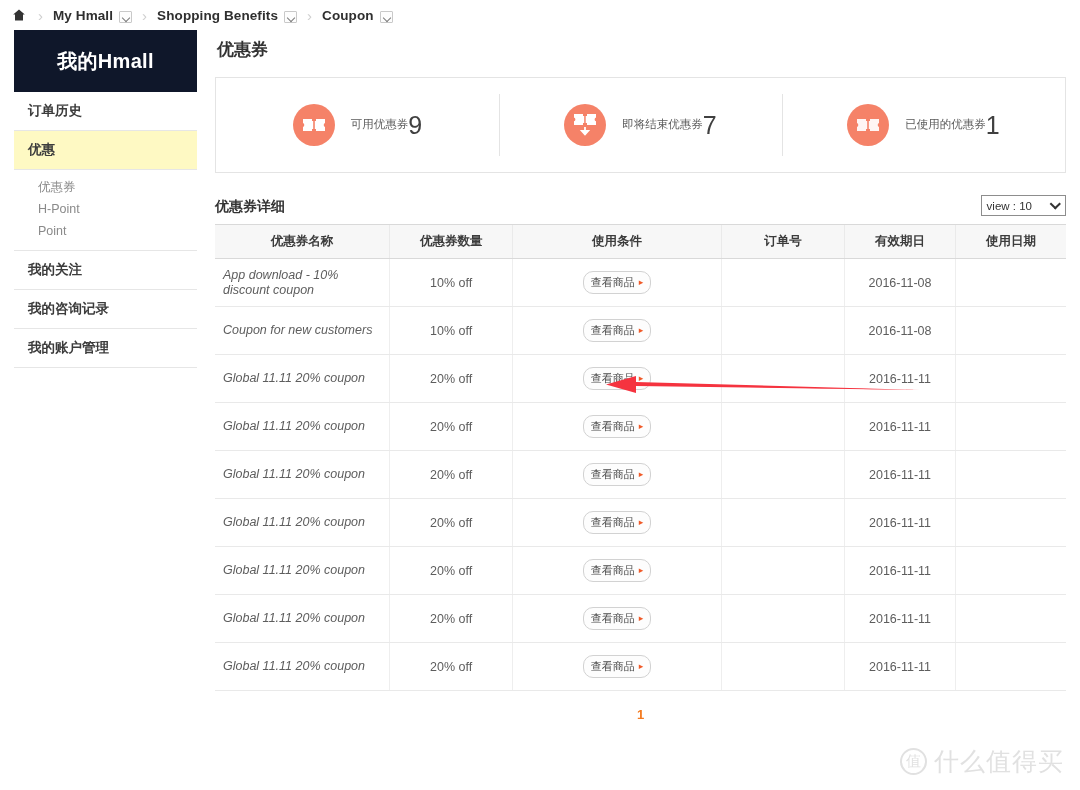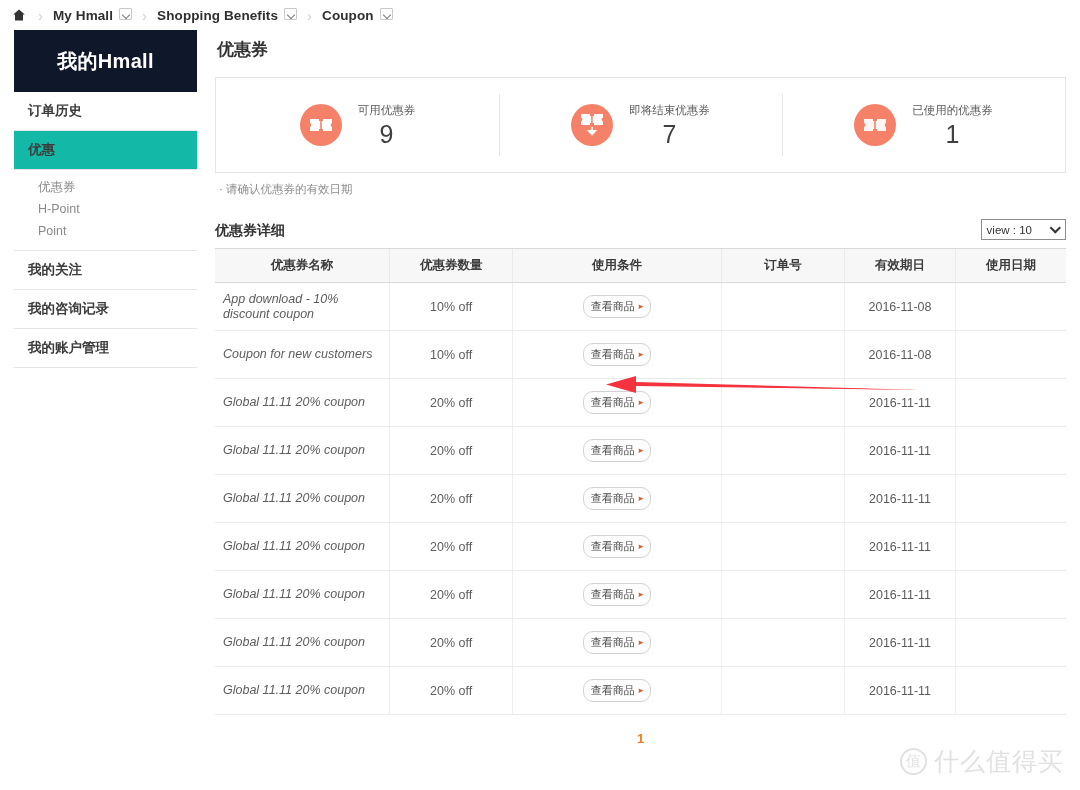--- a/index.html
+++ b/index.html
@@ -43,21 +43,21 @@
     border-radius:1px;
   }
   .crumb-dd::after {
     content:"";
     position:absolute; left:3px; top:3px;
     width:5px; height:5px;
     border-left:1.4px solid #7a7a7a;
     border-bottom:1.4px solid #7a7a7a;
     transform:rotate(-45deg);
   }
-  .crumb-item { display:flex; align-items:flex-start; }
+  .crumb-item { display:flex; align-items:flex-end; }
 
   
   #layout { display:flex; align-items:flex-start; }
 
   
   #sidebar { width:183px; margin-left:14px; flex:0 0 183px; }
   #sidebar-title {
     background:#0f172a;
     color:#fff;
     height:62px;
@@ -69,21 +69,21 @@
     letter-spacing:.3px;
   }
   .nav-item {
     padding:10px 14px;
     font-size:13.5px;
     font-weight:bold;
     color:#3c3c3c;
     border-bottom:1px solid #e6e6e6;
     cursor:pointer;
   }
-  .nav-item.active { background:#14b8a6; }
+  .nav-item.active { background:#fef9c3; }
   .sub-list { padding:6px 0 8px 0; border-bottom:1px solid #e6e6e6;}
   .sub-item {
     padding:2px 14px 2px 24px;
     font-size:12.5px;
     color:#8a8a8a;
     cursor:pointer;
     line-height:18px;
   }
   .sub-item.active { color:#8a8a8a; }
 
@@ -119,21 +119,21 @@
     width:1px; height:62px;
     background:#e4e4e4;
   }
   .sum-icon {
     width:42px; height:42px;
     border-radius:50%;
     background:#f58268;
     display:flex; align-items:center; justify-content:center;
     flex:0 0 42px;
   }
-  .sum-text { display:flex; flex-direction:column; align-items:center; }
+  .sum-text { display:flex; flex-direction:row; align-items:center; }
   .sum-label { font-size:11.5px; color:#5a5a5a; margin-bottom:2px;}
   .sum-value { font-size:25px; color:#404040; line-height:28px; font-weight:400;}
 
   #notice {
     font-size:11.5px;
     color:#8d8d8d;
     margin:9px 0 0 4px;
   }
 
   
@@ -316,21 +316,20 @@
             <rect x="11.2" y="0" width="1.6" height="18" fill="#f58268"></rect>
           </svg>
         </span>
         <span class="sum-text">
           <span class="sum-label">已使用的优惠券</span>
           <span class="sum-value">1</span>
         </span>
       </div>
     </div>
 
-    <div id="notice">· 请确认优惠券的有效日期</div>
 
     <div id="table-head-row">
       <div id="table-title">优惠券详细</div>
       <div id="view-select">
         <span>view : 10</span>
         <span class="chev"></span>
       </div>
     </div>
 
     <table>

